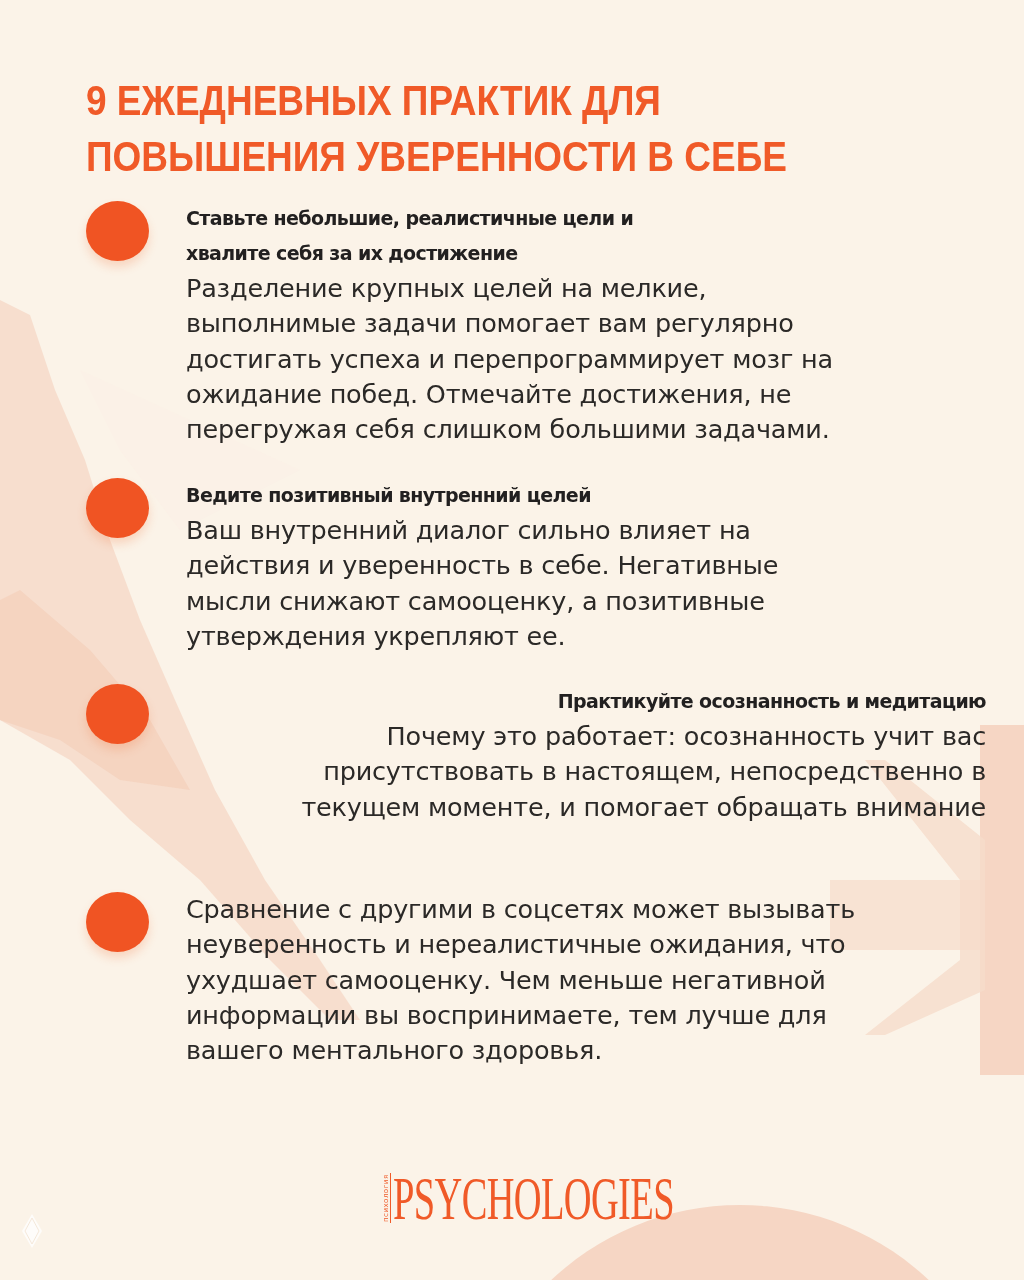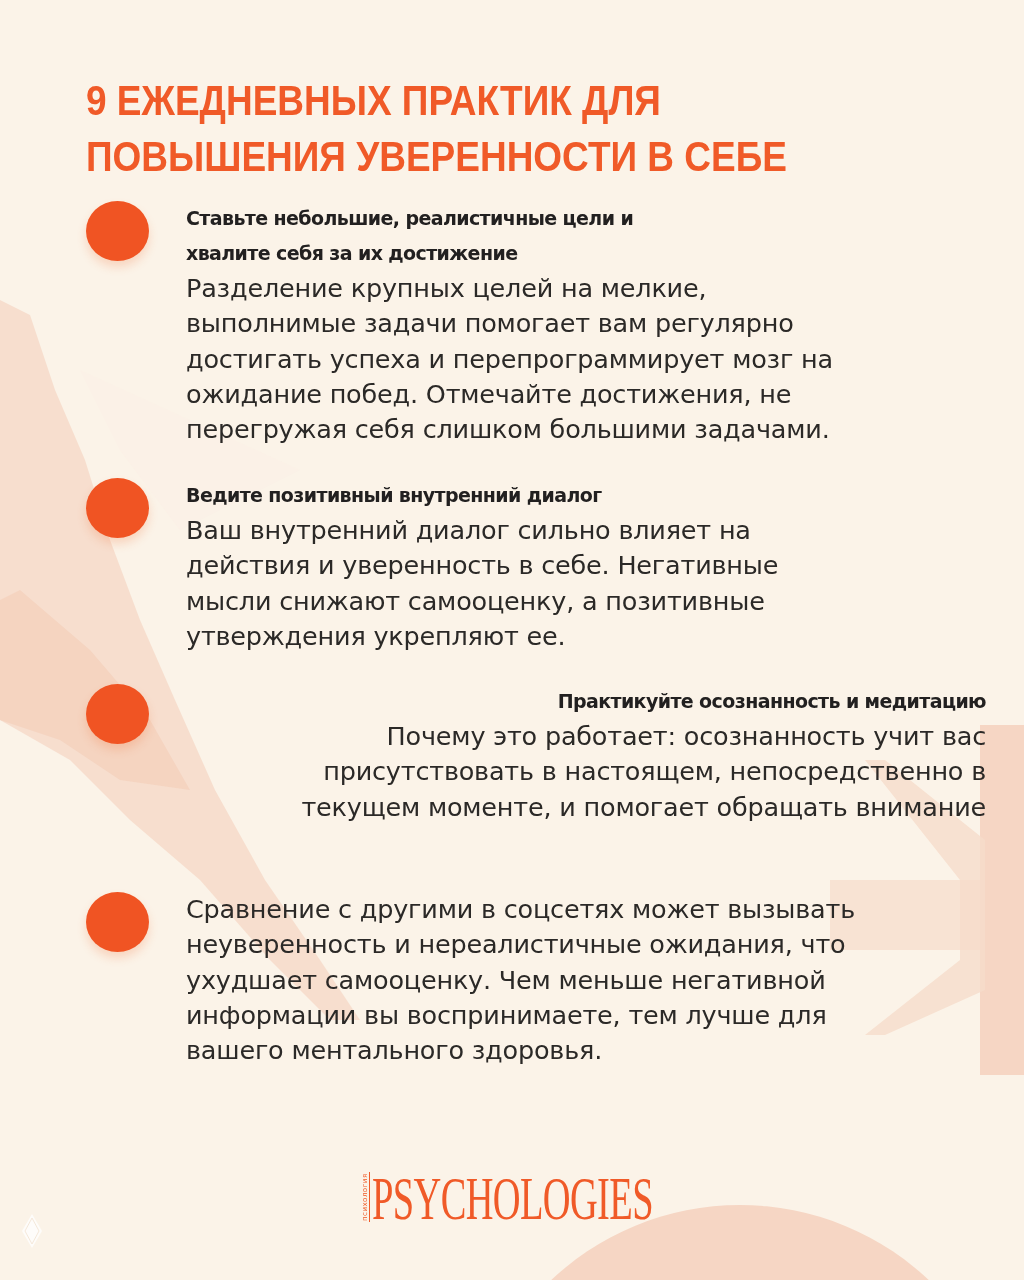--- a/index.html
+++ b/index.html
@@ -45,22 +45,22 @@
     .body {
       color: #2b2927;
       font-family: "DejaVu Sans", sans-serif;
       font-size: 25.5px;
       line-height: 35.3px;
       letter-spacing: -0.2px;
       white-space: nowrap;
     }
     .body span { display: block; }
     .logo {
-      position: absolute; left: 361px; top: 1172px; height: 52px;
-      display: flex; align-items: flex-start;
+      position: absolute; left: 382px; top: 1172px; height: 52px;
+      display: flex; align-items: center;
     }
     .logo .sub {
       color: #f05a28;
       font-family: "DejaVu Sans", sans-serif;
       font-size: 7px;
       writing-mode: vertical-rl;
       transform: rotate(180deg);
       letter-spacing: 0.5px;
       height: 50px; margin-right: 2px; text-align: center;
       border-left: 1px solid #f05a28;
@@ -118,21 +118,21 @@
         <span>ожидание побед. Отмечайте достижения, не</span>
         <span>перегружая себя слишком большими задачами.</span>
       </div>
     </div>
   </div>
 
   <div class="item" style="top:474px;">
     <div class="dot" style="top:4px;"></div>
     <div class="text" style="top:4px;">
       <div class="heading">
-        <span>Ведите позитивный внутренний диалог</span>
+        <span>Ведите позитивный внутренний целей</span>
       </div>
       <div class="body">
         <span>Ваш внутренний диалог сильно влияет на</span>
         <span>действия и уверенность в себе. Негативные</span>
         <span>мысли снижают самооценку, а позитивные</span>
         <span>утверждения укрепляют ее.</span>
       </div>
     </div>
   </div>
 

